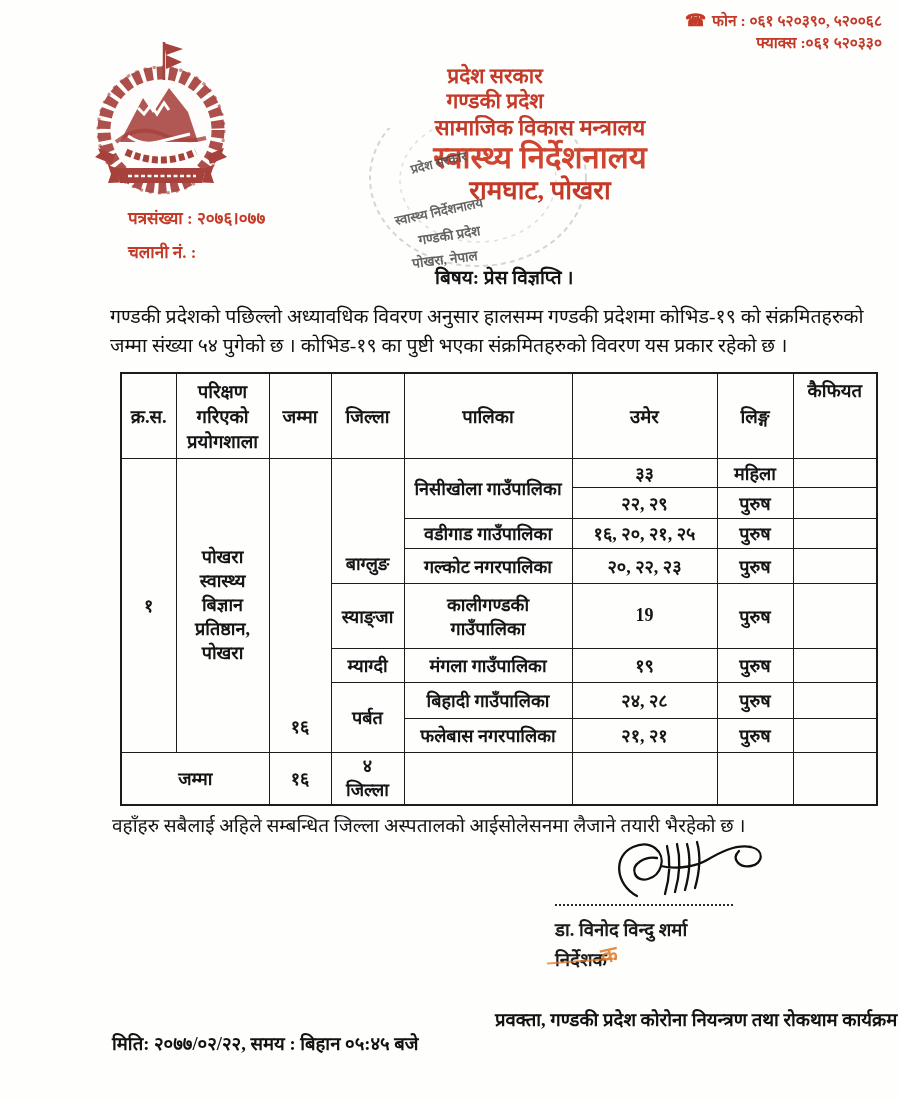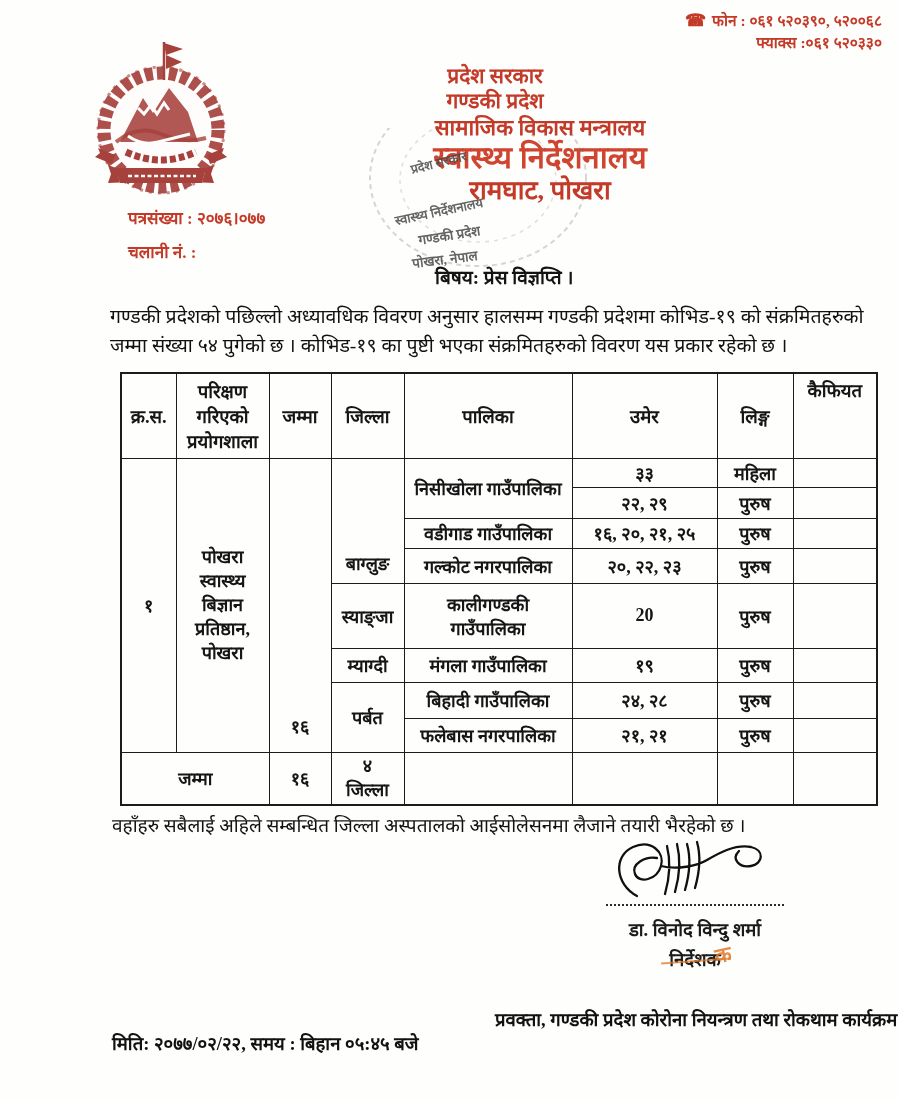--- a/index.html
+++ b/index.html
@@ -45,21 +45,21 @@
   tr.hh{height:85px;} tr.r1{height:29px;} tr.r2{height:31px;} tr.r3{height:30px;margin-left:32px;}
   tr.r4{height:35px;} tr.r5{height:65px;margin-left:12px;} tr.r6{height:34px;} tr.r7{height:36px;}
   tr.r8{height:34px;} tr.r9{height:53px;}
   th{font-weight:bold;font-size:18.5px;}
   .va-top{vertical-align:top;padding-top:3px;}
   .va-bot{vertical-align:bottom;padding-bottom:8px;}
   .va-bot2{vertical-align:bottom;padding-bottom:14px;}
   .narrowwrap{display:inline-block;width:46px;line-height:24px;}
   .labcell{line-height:24px;}
   
-  .sigblock{position:absolute;left:555px;top:836px;width:280px;text-align:center;}
+  .sigblock{position:absolute;left:555px;top:836px;width:280px;text-align:left;}
   .sigimg{display:block;margin:0 auto -4px;}
   .dotline{display:inline-block;width:178px;border-bottom:2.5px dotted #2a2a2a;height:2px;margin-bottom:6px;}
   .signame{font-size:18.5px;font-weight:600;}
   .sigtitle{position:relative;font-size:18.5px;font-weight:600;margin-top:5px;display:inline-block;}
   .sigtitle .strike{position:absolute;left:-8px;right:-10px;top:55%;border-top:2.5px solid rgba(224,122,42,.75);
                     transform:rotate(-4deg);}
   .dirstamp{position:absolute;left:100%;top:-6px;margin-left:-6px;color:#e07a2a;opacity:.85;
             font-size:21px;font-weight:bold;transform:rotate(-12deg);}
   .sigand{font-size:18px;font-weight:600;margin-top:6px;}
   .role{position:absolute;left:495px;top:1006px;font-size:18.5px;font-weight:600;color:#111;}
@@ -176,21 +176,21 @@
       </tr>
       <tr class="r4">
         <td>गल्कोट नगरपालिका</td>
         <td>२०, २२, २३</td>
         <td>पुरुष</td>
         <td></td>
       </tr>
       <tr class="r5">
         <td>स्याङ्जा</td>
         <td>कालीगण्डकी गाउँपालिका</td>
-        <td>20</td>
+        <td>19</td>
         <td>पुरुष</td>
         <td></td>
       </tr>
       <tr class="r6">
         <td>म्याग्दी</td>
         <td>मंगला गाउँपालिका</td>
         <td>१९</td>
         <td>पुरुष</td>
         <td></td>
       </tr>

